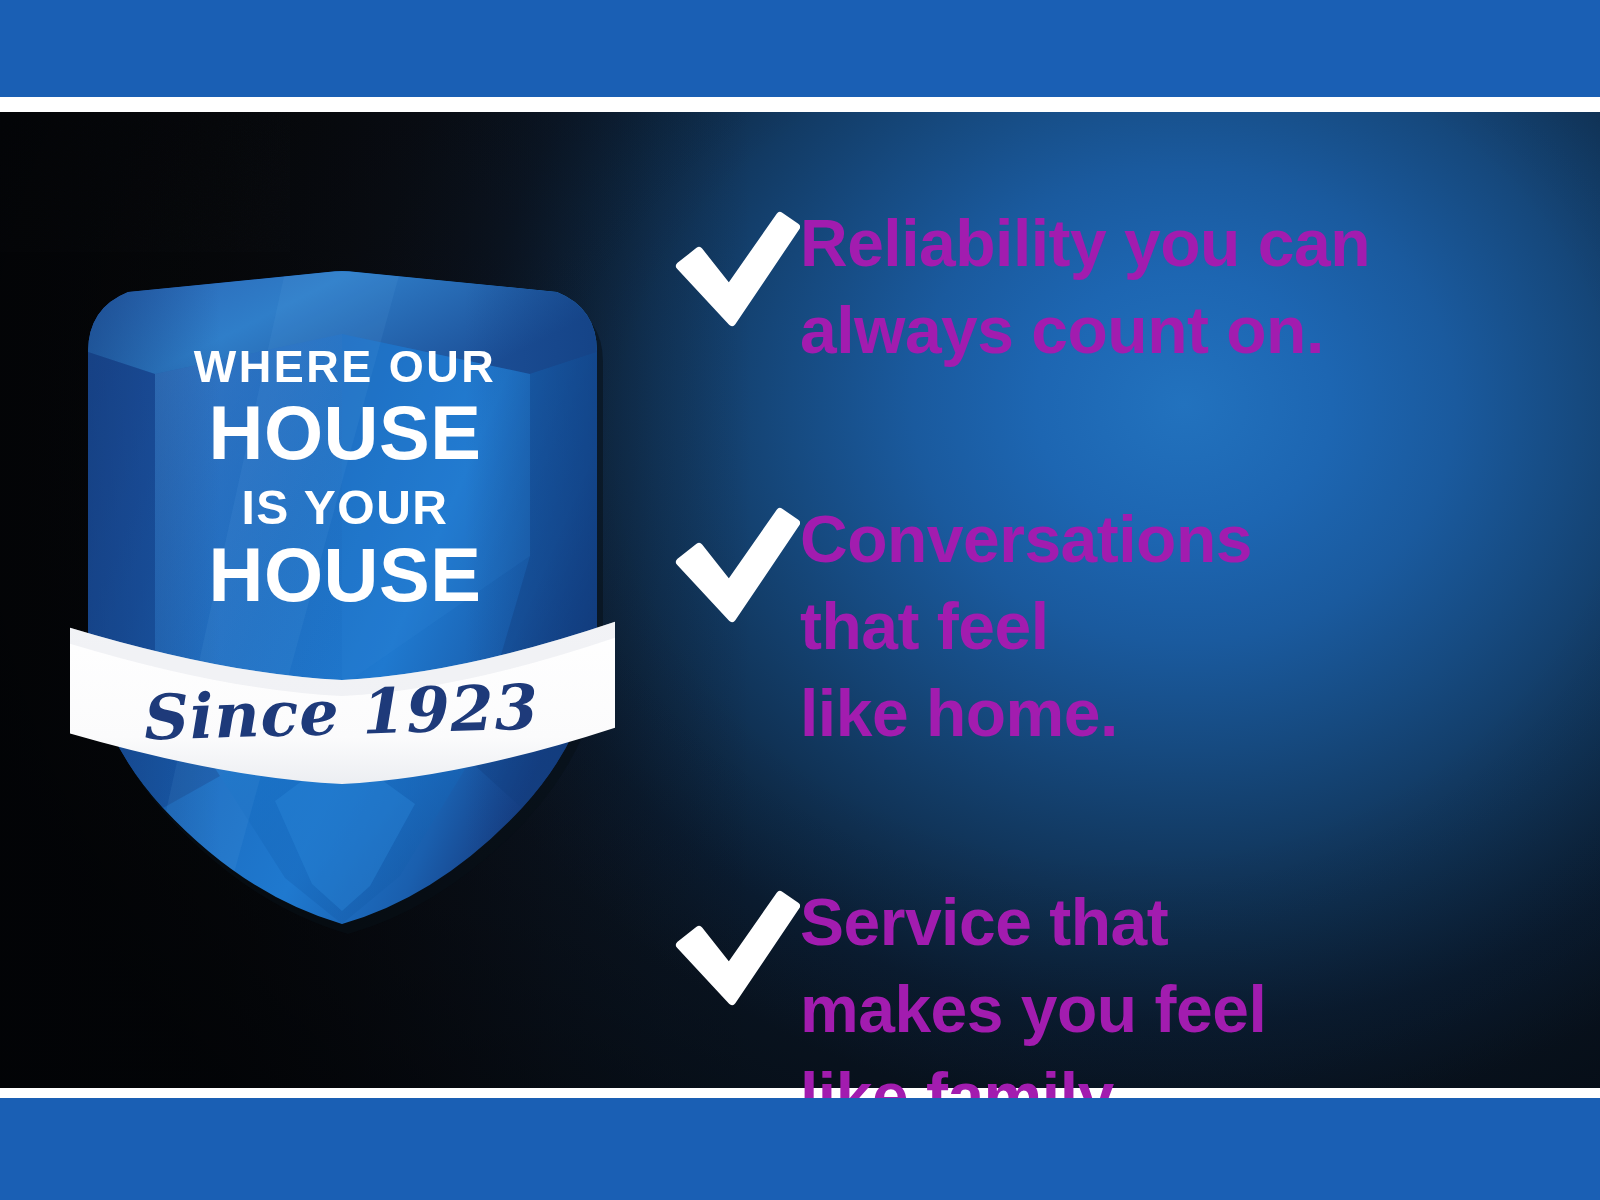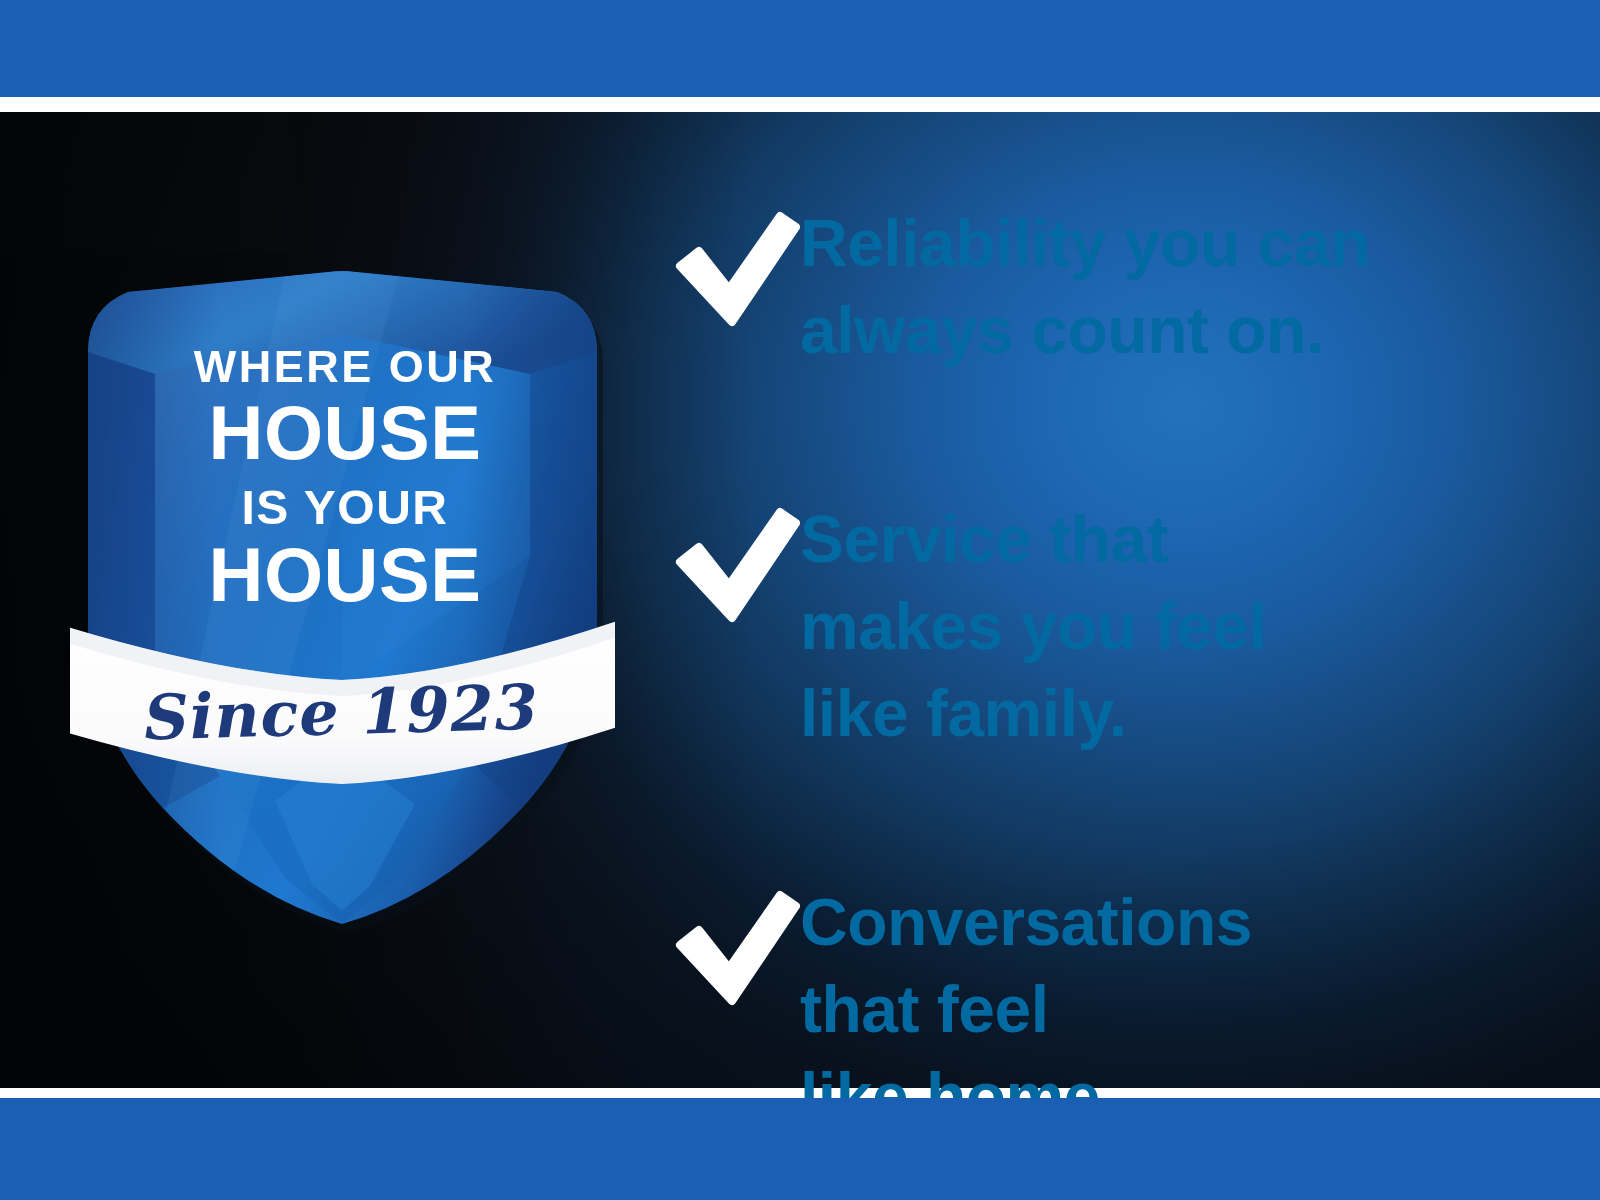--- a/index.html
+++ b/index.html
@@ -146,21 +146,21 @@
   .check-icon {
     flex: 0 0 auto;
     width: 132px;
     height: 118px;
     margin-top: 14px;
   }
   .check-icon svg { display: block; width: 132px; height: 118px; }
 
   .bullet-text {
     flex: 1 1 auto;
-    color: #0369a1;
+    color: #a21caf;
     font-family: "Liberation Sans", sans-serif;
     font-weight: bold;
     font-size: 66px;
     line-height: 87px;
     letter-spacing: -0.5px;
     white-space: pre-line;
     padding-top: 4px;
   }
 </style>
 </head>
@@ -302,33 +302,33 @@
       <div class="bullet-text">Reliability you can
 always count on.</div>
     </div>
 
     <div class="bullet">
       <span class="check-icon">
         <svg viewBox="0 0 132 118" xmlns="http://www.w3.org/2000/svg">
           <path d="M 12 56 L 31 41 L 61 79 L 112 6 L 128 17 L 64 112 Z" fill="#ffffff" stroke="#ffffff" stroke-width="8" stroke-linejoin="round"></path>
         </svg>
       </span>
-      <div class="bullet-text">Service that
-makes you feel
-like family.</div>
+      <div class="bullet-text">Conversations
+that feel
+like home.</div>
     </div>
 
     <div class="bullet">
       <span class="check-icon">
         <svg viewBox="0 0 132 118" xmlns="http://www.w3.org/2000/svg">
           <path d="M 12 56 L 31 41 L 61 79 L 112 6 L 128 17 L 64 112 Z" fill="#ffffff" stroke="#ffffff" stroke-width="8" stroke-linejoin="round"></path>
         </svg>
       </span>
-      <div class="bullet-text">Conversations
-that feel
-like home.</div>
+      <div class="bullet-text">Service that
+makes you feel
+like family.</div>
     </div>
 
   </div>
 
   <div id="bar-bottom" class="brand-bar"></div>
 
 </div>
 
 </body></html>

